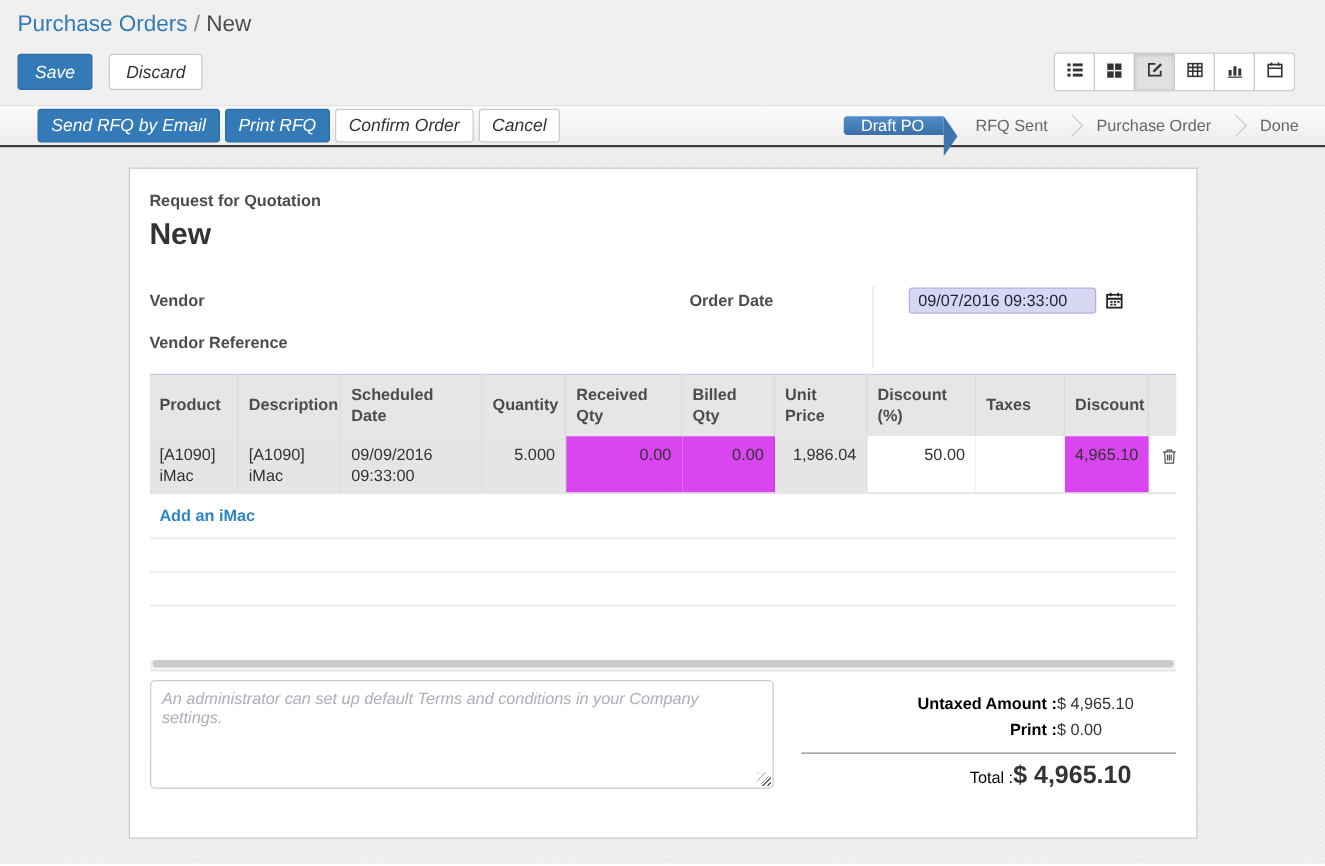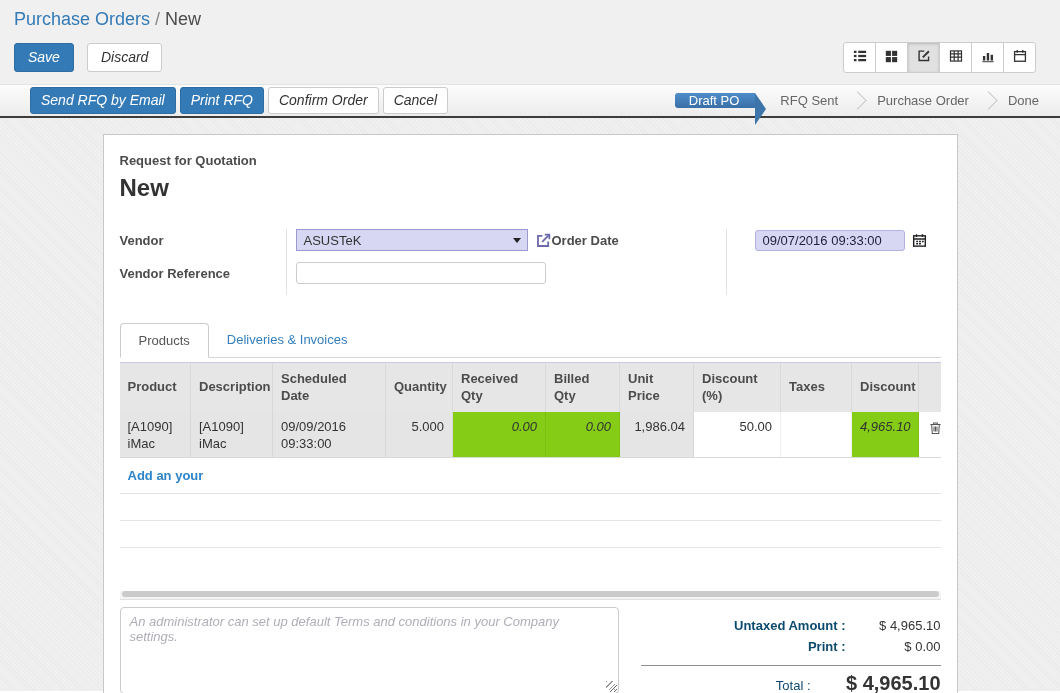--- a/index.html
+++ b/index.html
@@ -61,21 +61,21 @@
   }
   .sheet {
     width:855px; min-height:537px; margin:0 auto;
     background:#fff; border:1px solid #c8c8c8; padding:16px 16px 20px 16px;
   }
   .subtitle { font-weight:bold; color:#4c4c4c; margin-top:2px; }
   .sheet-title { font-size:24px; font-weight:bold; color:#333; margin:6px 0 27px 0; }
 
   
   .form-grid { display:flex; }
-  .fcol { display:flex;gap:28px; }
+  .fcol { display:flex; }
   .fcol-left { width:432px; }
   .fcol-right { flex:1; }
   .flabels { display:flex; flex-direction:column; }
   .fcol-left  .flabels { width:150px; }
   .fcol-right .flabels { width:146px; }
   .flabel { font-weight:bold; color:#4c4c4c; height:22px; padding-top:4px; margin-bottom:11px; }
   .ffields { flex:1; border-left:1px solid #e3e3e3; padding-left:9px; }
   .fcol-right .ffields { padding-left:28px; }
   .ffield { height:22px; margin-bottom:11px; display:flex; align-items:center; }
 
@@ -113,21 +113,21 @@
     background:#e6e6e6; color:#4c4c4c; font-weight:bold; text-align:left;
     padding:6px 8px; border-top:1px solid #c9c9e4; border-left:1px solid #d9d9d9;
     vertical-align:middle; height:49px; line-height:1.35;
   }
   .lines-table th:first-child { border-left:none; }
   .lines-table td { padding:6px 8px 4px 8px; vertical-align:top; line-height:1.35; }
   .data-row td { height:44px; border-bottom:1px solid #d9d9d9; border-left:1px solid rgba(0,0,0,.06); }
   .data-row td:first-child { border-left:none; }
   .num { text-align:right; }
   .bg-lav { background:#e5e5e5; }
-  .bg-ro  { background:#84cc16;font-style:italic; }
+  .bg-ro  { background:#d946ef; }
   .bg-w   { background:#fff; }
   .trash-btn { background:none; border:none; color:#555; cursor:pointer; padding:1px 2px; display:inline-flex; }
   .add-row td { padding:9px 8px; border-bottom:1px solid #e3e3e3; }
   .add-link { color:#2d85c8; font-weight:bold; cursor:pointer; }
   .empty-row td { height:27px; border-bottom:1px solid #e5e5e5; }
   .empty-row:last-child td { border-bottom:none; }
 
   
   .hscroll { margin-top:16px; height:9px; background:#f4f4f4; border-bottom:1px solid #e0e0e0; }
   .hthumb { height:6px; background:#cbcbcb; border-radius:3px; margin:1px 2px 0 2px; cursor:grab; }
@@ -137,22 +137,22 @@
   .notes-wrap { position:relative; }
   .notes {
     width:499px; height:87px; border:1px solid #ccc; border-radius:4px;
     font-family:inherit; font-size:13px; padding:6px 9px; color:#333; resize:both; overflow:auto;
   }
   .notes::placeholder { color:#aeaeb8; font-style:italic; }
   .rh { position:absolute; right:4px; bottom:7px; width:9px; height:9px; pointer-events:none;
         background:repeating-linear-gradient(135deg,#999 0 1px,transparent 1px 4px); }
   .totals { margin-left:auto; width:300px; padding-top:8px; }
   .trow { display:flex; justify-content:flex-end; align-items:baseline; line-height:21px; }
-  .tlabel { font-weight:bold; color:#0c4a6e; text-align:right; }
-  .tval { width:95px; text-align:right; color:#333; }
+  .tlabel { font-weight:bold; color:#000000; text-align:right; }
+  .tval { width:95px; text-align:left; color:#333; }
   .tsep { border-top:1px solid #8f8f8f; margin:8px 0 7px 0; }
   .total-row .tlabel { font-weight:normal; }
   .total-row .tval { font-weight:bold; font-size:20px; width:130px; color:#333; }
 </style>
 </head>
 <body>
 
 <div class="topbar">
   <div class="breadcrumb">
     <span class="bc-link">Purchase Orders</span><span class="bc-sep">/</span><span class="bc-current">New</span>
@@ -229,62 +229,40 @@
 <div class="content">
   <div class="sheet">
     <div class="subtitle">Request for Quotation</div>
     <div class="sheet-title">New</div>
 
     <div class="form-grid">
       <div class="fcol fcol-left">
         <div class="flabels">
           <div class="flabel">Vendor</div>
           <div class="flabel">Vendor Reference</div>
-        </div>
-        <div class="ffields">
-          <div class="ffield">
-            <div class="o-select">
-              <span>ASUSTeK</span>
-              <span class="caret"></span>
-            </div>
-            <span class="ext-link">
-                <svg width="17" height="17" viewBox="0 0 16 16" fill="none" stroke="currentColor" stroke-width="1.7">
-                  <path d="M7 3.6H2.8v9.6h9.6V8.9"></path>
-                  <path d="M6.8 9.2 13.2 2.8"></path>
-                  <path d="M9.2 2.5h4.3v4.3"></path>
-                </svg>
-              </span>
-          </div>
-          <div class="ffield">
-            <input class="o-input" value="" style="">
-          </div>
         </div>
       </div>
       <div class="fcol fcol-right">
         <div class="flabels">
           <div class="flabel">Order Date</div>
         </div>
         <div class="ffields">
           <div class="ffield">
             <input class="o-date" value="09/07/2016 09:33:00" style="">
             <span class="cal-icon">
                 <svg width="15" height="15" viewBox="0 0 16 16" fill="none" stroke="currentColor" stroke-width="1.5">
                   <rect x="1.8" y="3" width="12.4" height="11"></rect>
                   <path d="M1.8 6.4h12.4M4.8 1.2v3M11.2 1.2v3M4.5 9h2M7.5 9h2M10.5 9h2M4.5 11.5h2M7.5 11.5h2"></path>
                 </svg>
               </span>
           </div>
         </div>
       </div>
     </div>
 
-    <div class="tabs">
-      <div class="tab active">Products</div>
-      <div class="tab inactive">Deliveries &amp; Invoices</div>
-    </div>
 
     <table class="lines-table">
       <colgroup>
         <col style="width:71px">
           <col style="width:82px">
           <col style="width:113px">
           <col style="width:67px">
         <col style="width:93px">
           <col style="width:74px">
           <col style="width:74px">
@@ -325,21 +303,21 @@
                 <span><svg width="13" height="14" viewBox="0 0 14 15" fill="none" stroke="currentColor" stroke-width="1.1">
                     <path d="M1.5 3.7h11"></path>
                     <path d="M5 3.7V2.2h4v1.5"></path>
                     <path d="M2.9 3.7l.6 9.8h7l.6-9.8"></path>
                     <path d="M5.4 6v5.2M7 6v5.2M8.6 6v5.2"></path>
                   </svg></span>
               </button>
           </td>
         </tr>
         <tr class="add-row">
-          <td colspan="11"><span class="add-link">Add an your</span></td>
+          <td colspan="11"><span class="add-link">Add an iMac</span></td>
         </tr>
         <tr class="empty-row">
             <td colspan="11"></td>
           </tr>
         <tr class="empty-row">
             <td colspan="11"></td>
           </tr>
         <tr class="empty-row">
             <td colspan="11"></td>
           </tr>

